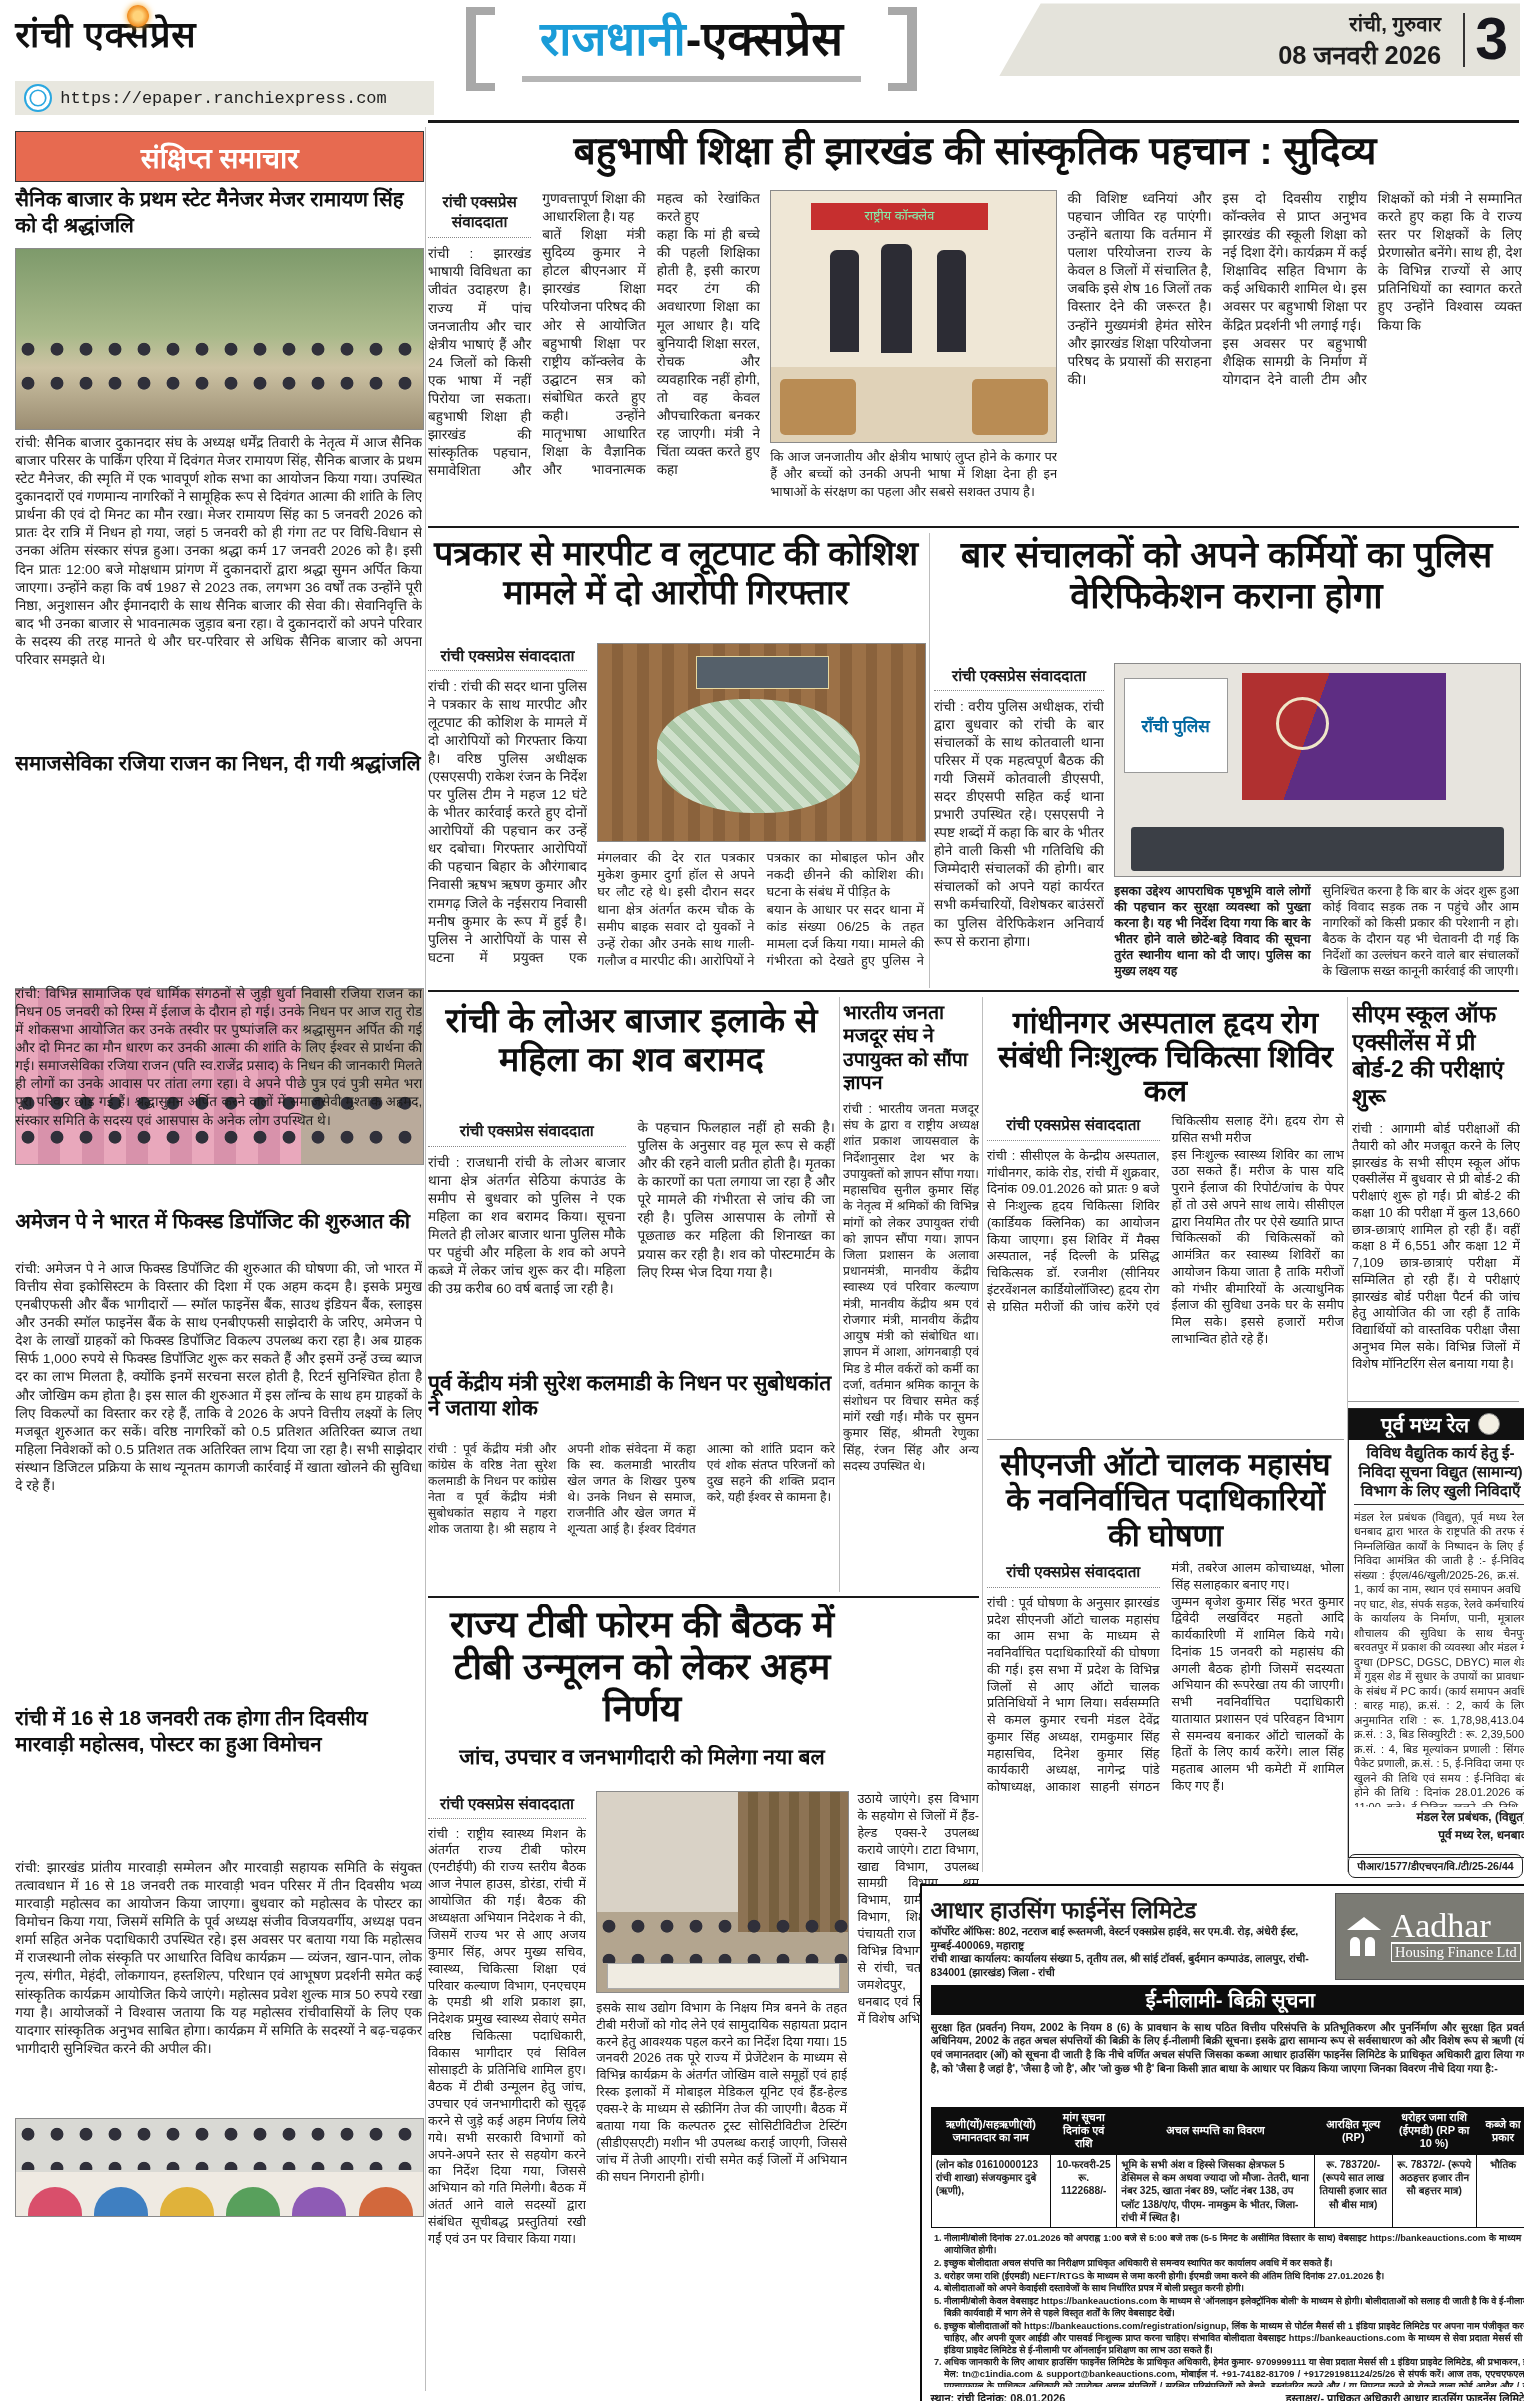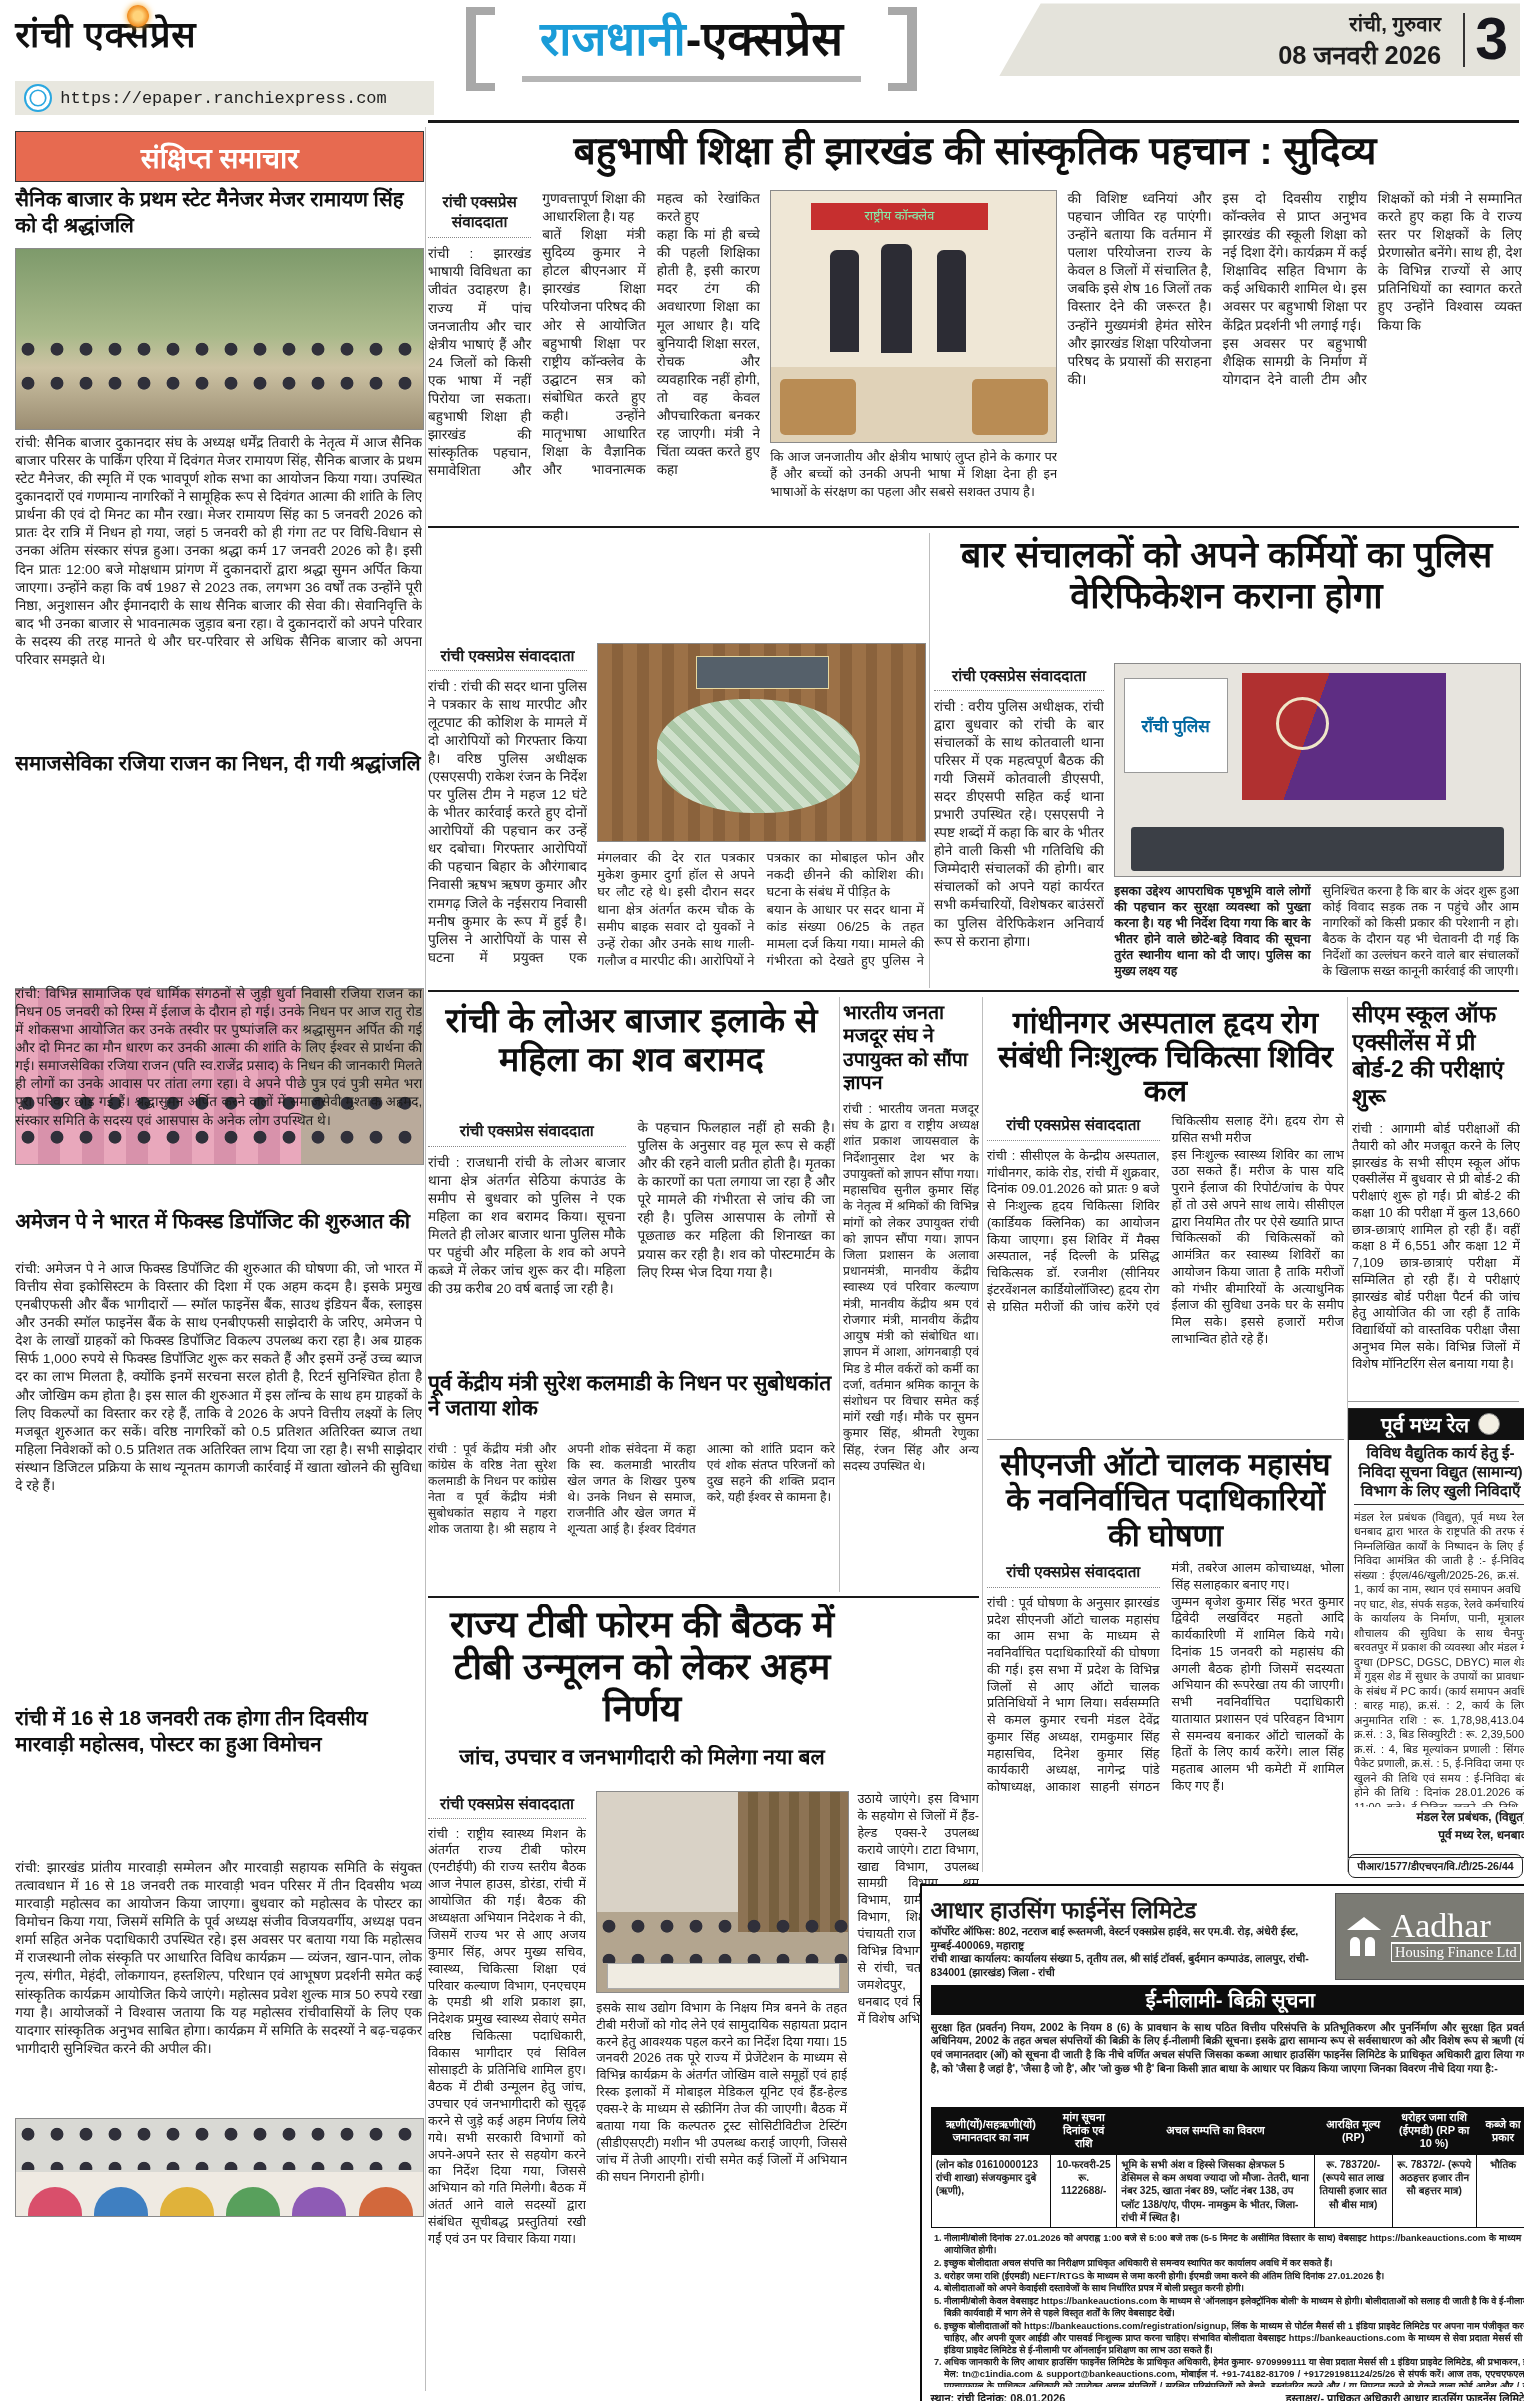--- a/index.html
+++ b/index.html
@@ -168,20 +168,21 @@
     </div>
     <div class="cols3 body-t just clip" style="flex:1;height:100%;">
       <div>की विशिष्ट ध्वनियां और पहचान जीवित रह पाएंगी। उन्होंने बताया कि वर्तमान में पलाश परियोजना राज्य के केवल 8 जिलों में संचालित है, जबकि इसे शेष 16 जिलों तक विस्तार देने की जरूरत है। उन्होंने मुख्यमंत्री हेमंत सोरेन और झारखंड शिक्षा परियोजना परिषद के प्रयासों की सराहना की।</div>
       <div>इस दो दिवसीय राष्ट्रीय कॉन्क्लेव से प्राप्त अनुभव झारखंड की स्कूली शिक्षा को नई दिशा देंगे। कार्यक्रम में कई शिक्षाविद सहित विभाग के कई अधिकारी शामिल थे। इस अवसर पर बहुभाषी शिक्षा पर केंद्रित प्रदर्शनी भी लगाई गई।</div>
       <div>इस अवसर पर बहुभाषी शैक्षिक सामग्री के निर्माण में योगदान देने वाली टीम और शिक्षकों को मंत्री ने सम्मानित करते हुए कहा कि वे राज्य स्तर पर शिक्षकों के लिए प्रेरणास्रोत बनेंगे। साथ ही, देश के विभिन्न राज्यों से आए प्रतिनिधियों का स्वागत करते हुए उन्होंने विश्वास व्यक्त किया कि</div>
     </div>
   </div>
 
   <div class="hrule" style="left:428px;top:526px;width:1091px;"></div>
 
+  <div class="abs headline clip" style="left:428px;top:534px;width:496px;height:103px;font-size:34px;">पत्रकार से मारपीट व लूटपाट की कोशिश मामले में दो आरोपी गिरफ्तार</div>
   <div class="abs" style="left:428px;top:643px;width:496px;height:343px;display:flex;gap:10.2px;">
     <div style="width:159px;">
       <div class="byline">रांची एक्सप्रेस संवाददाता</div>
       <div class="body-t just clip" style="height:288px;">रांची : रांची की सदर थाना पुलिस ने पत्रकार के साथ मारपीट और लूटपाट की कोशिश के मामले में दो आरोपियों को गिरफ्तार किया है। वरिष्ठ पुलिस अधीक्षक (एसएसपी) राकेश रंजन के निर्देश पर पुलिस टीम ने महज 12 घंटे के भीतर कार्रवाई करते हुए दोनों आरोपियों की पहचान कर उन्हें धर दबोचा। गिरफ्तार आरोपियों की पहचान बिहार के औरंगाबाद निवासी ऋषभ ऋषण कुमार और रामगढ़ जिले के नईसराय निवासी मनीष कुमार के रूप में हुई है। पुलिस ने आरोपियों के पास से घटना में प्रयुक्त एक मोटरसाइकिल भी बरामद की है। पुलिस उपाधीक्षक (डीएसपी) सदर संजय बेसरा ने बुधवार को प्रेस वार्ता में बताया कि बीते</div>
     </div>
     <div style="flex:1;">
       <div class="ph" style="width:100%;height:197px;background:repeating-linear-gradient(90deg,#9c7147 0 13.6px,#8a623c 13.6px 25.4px);">
         <div style="position:absolute;left:18%;top:28%;width:62%;height:58%;border-radius:45% 55% 50% 50%;background:repeating-linear-gradient(45deg,#cfe0cb 0 7.6px,#abc7a6 7.6px 15.3px);"></div>
         <div style="position:absolute;left:30%;top:6%;width:40%;height:16%;background:#55606a;border:1.7px solid #e8d9a0;"></div>
       </div>
@@ -213,21 +214,21 @@
         <div>सुनिश्चित करना है कि बार के अंदर शुरू हुआ कोई विवाद सड़क तक न पहुंचे और आम नागरिकों को किसी प्रकार की परेशानी न हो। बैठक के दौरान यह भी चेतावनी दी गई कि निर्देशों का उल्लंघन करने वाले बार संचालकों के खिलाफ सख्त कानूनी कार्रवाई की जाएगी।</div>
       </div>
     </div>
   </div>
 
   <div class="hrule" style="left:428px;top:990px;width:1091px;"></div>
 
   <div class="abs headline clip" style="left:428px;top:1001px;width:407px;height:112px;font-size:34px;">रांची के लोअर बाजार इलाके से महिला का शव बरामद</div>
   <div class="abs cols2 body-t just clip" style="left:428px;top:1119px;width:407px;height:244px;">
     <div class="byline">रांची एक्सप्रेस संवाददाता</div>
-    <div>रांची : राजधानी रांची के लोअर बाजार थाना क्षेत्र अंतर्गत सेठिया कंपाउंड के समीप से बुधवार को पुलिस ने एक महिला का शव बरामद किया। सूचना मिलते ही लोअर बाजार थाना पुलिस मौके पर पहुंची और महिला के शव को अपने कब्जे में लेकर जांच शुरू कर दी। महिला की उम्र करीब 20 वर्ष बताई जा रही है।</div>
+    <div>रांची : राजधानी रांची के लोअर बाजार थाना क्षेत्र अंतर्गत सेठिया कंपाउंड के समीप से बुधवार को पुलिस ने एक महिला का शव बरामद किया। सूचना मिलते ही लोअर बाजार थाना पुलिस मौके पर पहुंची और महिला के शव को अपने कब्जे में लेकर जांच शुरू कर दी। महिला की उम्र करीब 60 वर्ष बताई जा रही है।</div>
     <div>के पहचान फिलहाल नहीं हो सकी है। पुलिस के अनुसार वह मूल रूप से कहीं और की रहने वाली प्रतीत होती है। मृतका के कारणों का पता लगाया जा रहा है और पूरे मामले की गंभीरता से जांच की जा रही है। पुलिस आसपास के लोगों से पूछताछ कर महिला की शिनाख्त का प्रयास कर रही है। शव को पोस्टमार्टम के लिए रिम्स भेज दिया गया है।</div>
   </div>
 
   <div class="abs subhead clip" style="left:428px;top:1370px;width:407px;height:66px;font-size:21px;">पूर्व केंद्रीय मंत्री सुरेश कलमाडी के निधन पर सुबोधकांत ने जताया शोक</div>
   <div class="abs cols3 just clip" style="left:428px;top:1442px;width:407px;height:149px;font-size:12.3px;line-height:1.3;">रांची : पूर्व केंद्रीय मंत्री और कांग्रेस के वरिष्ठ नेता सुरेश कलमाडी के निधन पर कांग्रेस नेता व पूर्व केंद्रीय मंत्री सुबोधकांत सहाय ने गहरा शोक जताया है। श्री सहाय ने अपनी शोक संवेदना में कहा कि स्व. कलमाडी भारतीय खेल जगत के शिखर पुरुष थे। उनके निधन से समाज, राजनीति और खेल जगत में शून्यता आई है। ईश्वर दिवंगत आत्मा को शांति प्रदान करे एवं शोक संतप्त परिजनों को दुख सहने की शक्ति प्रदान करे, यही ईश्वर से कामना है।</div>
 
   <div class="vrule" style="left:839px;top:997px;height:595px;"></div>
 
   <div class="abs subhead clip" style="left:843px;top:1001px;width:136px;height:95px;font-size:19.5px;">भारतीय जनता मजदूर संघ ने उपायुक्त को सौंपा ज्ञापन</div>
   <div class="abs just clip" style="left:843px;top:1101px;width:136px;height:490px;font-size:12.3px;line-height:1.32;">रांची : भारतीय जनता मजदूर संघ के द्वारा व राष्ट्रीय अध्यक्ष शांत प्रकाश जायसवाल के निर्देशानुसार देश भर के उपायुक्तों को ज्ञापन सौंपा गया। महासचिव सुनील कुमार सिंह के नेतृत्व में श्रमिकों की विभिन्न मांगों को लेकर उपायुक्त रांची को ज्ञापन सौंपा गया। ज्ञापन जिला प्रशासन के अलावा प्रधानमंत्री, मानवीय केंद्रीय स्वास्थ्य एवं परिवार कल्याण मंत्री, मानवीय केंद्रीय श्रम एवं रोजगार मंत्री, मानवीय केंद्रीय आयुष मंत्री को संबोधित था। ज्ञापन में आशा, आंगनबाड़ी एवं मिड डे मील वर्करों को कर्मी का दर्जा, वर्तमान श्रमिक कानून के संशोधन पर विचार समेत कई मांगें रखी गईं। मौके पर सुमन कुमार सिंह, श्रीमती रेणुका सिंह, रंजन सिंह और अन्य सदस्य उपस्थित थे।</div>

